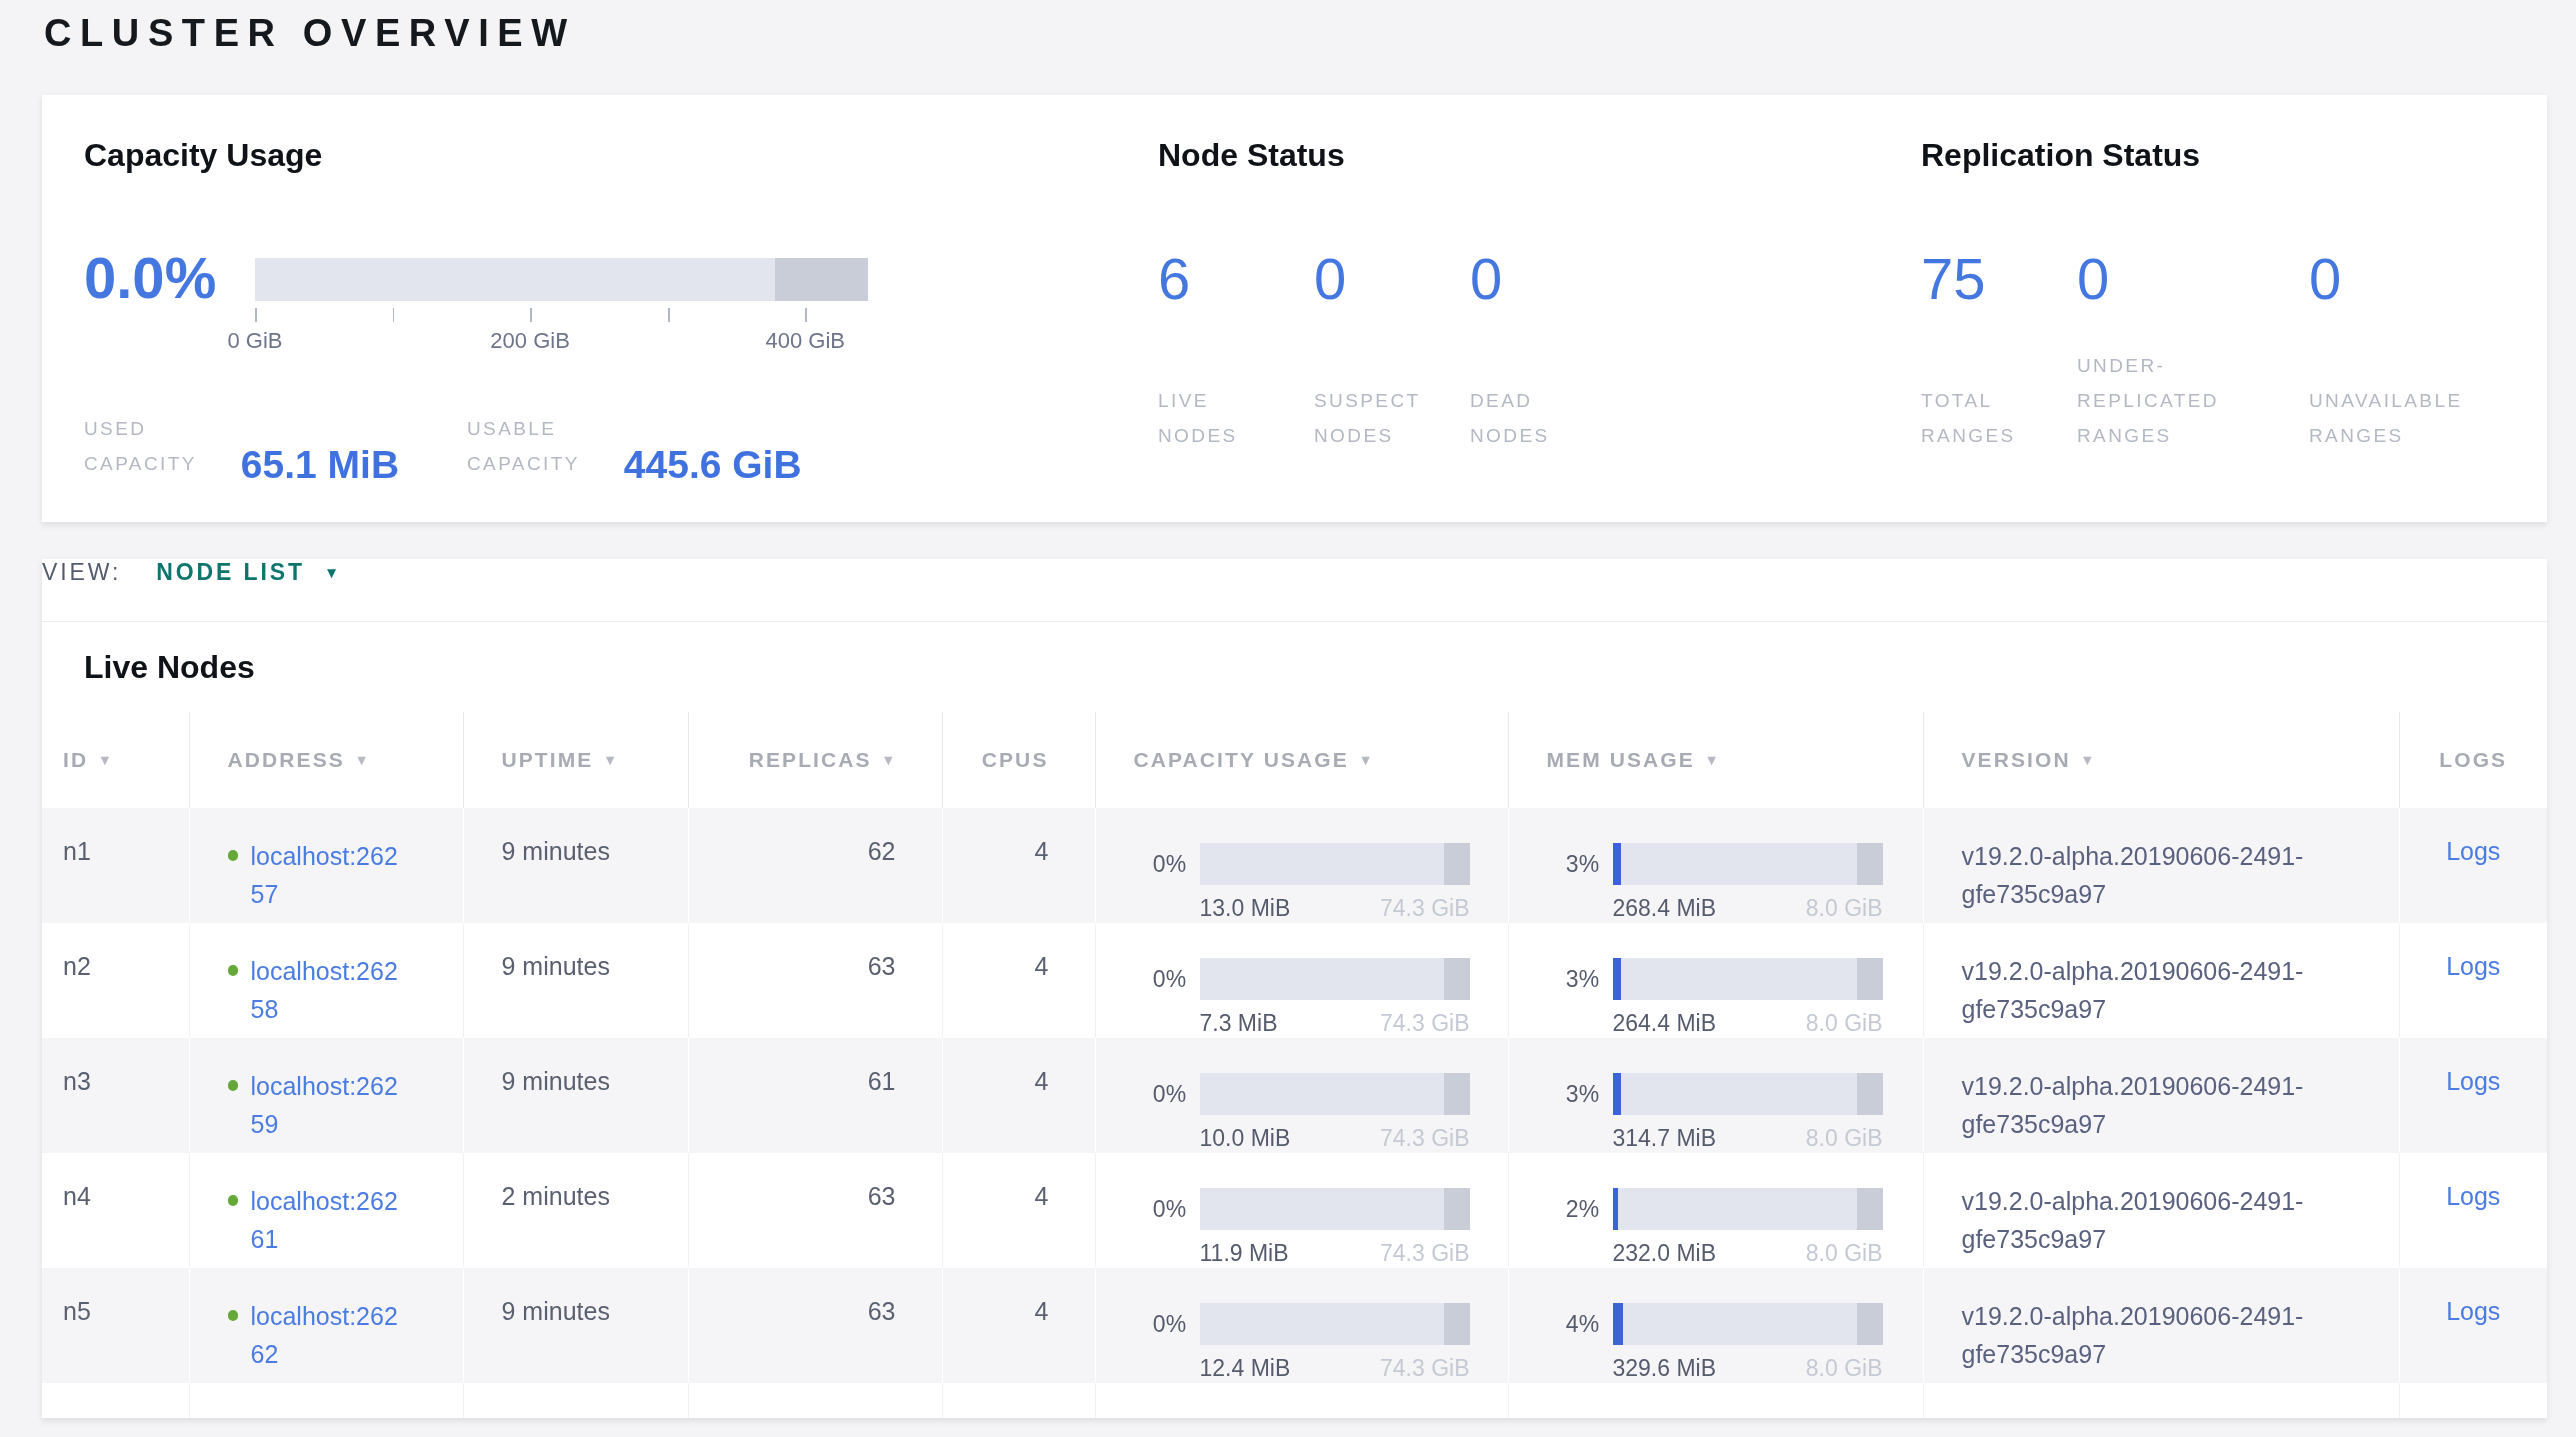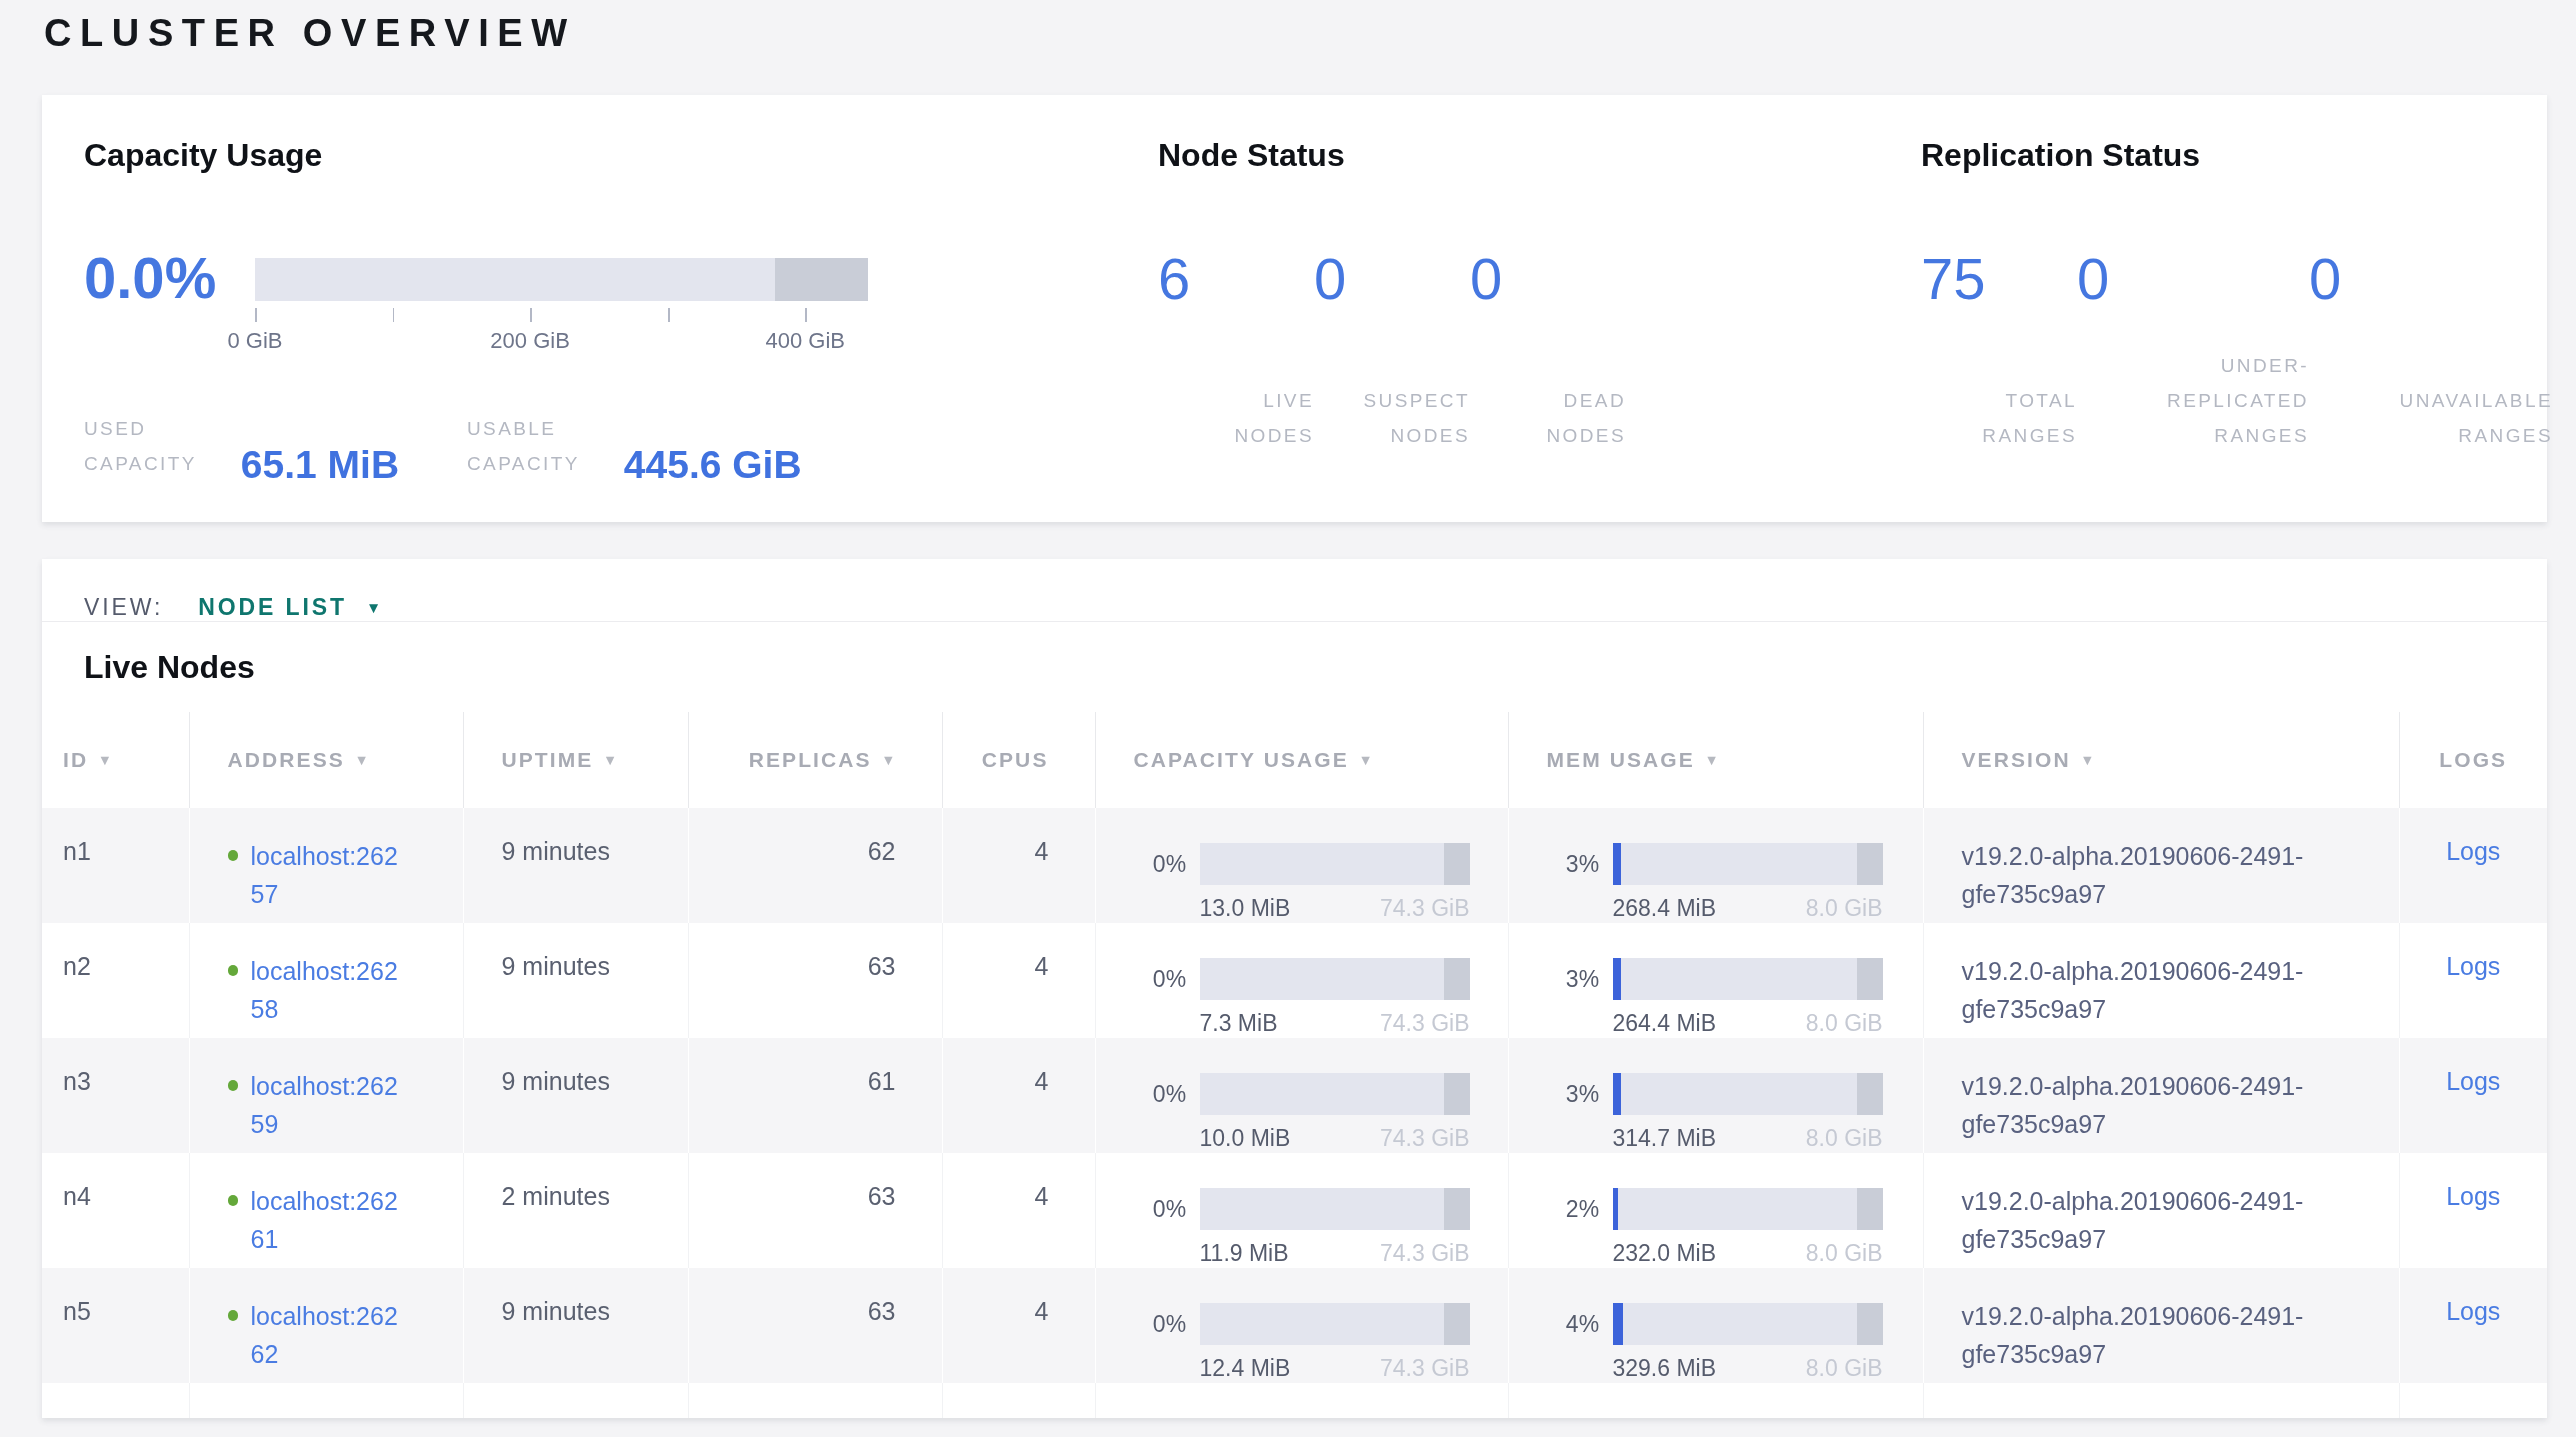--- a/index.html
+++ b/index.html
@@ -38,26 +38,26 @@
   .cap-stat-value { font-size:39px; font-weight:700; color:#4072df; line-height:36px;
     margin-left:44px; margin-bottom:-1.9px; white-space:nowrap; }
 
   .stats { position:absolute; top:153px; left:0; display:flex; }
   .stat { display:flex; flex-direction:column; justify-content:space-between; height:205px; }
   #sec-nodes .stat { width:156px; }
   #sec-repl .stat:nth-child(1) { width:156px; }
   #sec-repl .stat:nth-child(2) { width:232px; }
   #sec-repl .stat:nth-child(3) { width:244px; }
   .stat-value { font-size:58px; font-weight:500; color:#4577e0; line-height:61px; }
-  .stat-label { font-size:19px; letter-spacing:2.4px; color:#b4b8c2; line-height:35px;text-align:right; }
+  .stat-label { font-size:19px; letter-spacing:2.4px; color:#b4b8c2; line-height:35px; }
 
   
   .table-card { top:559px; }
-  .view-bar { height:63px; border-bottom:1.9px solid #ececef; display:flex; align-items:flex-end;
-    padding-left:42px; }
+  .view-bar { height:63px; border-bottom:1.9px solid #ececef; display:flex; align-items:flex-start;
+    }
   .view-label { font-size:23px; letter-spacing:2.9px; color:#555b6c; }
   .view-value { margin-left:35px; display:flex; align-items:center; cursor:pointer; }
   .view-value span { font-size:23px; letter-spacing:2.9px; color:#0f766e; font-weight:600; }
   .dd-icon { font-size:15.3px !important; margin-left:19px; letter-spacing:0 !important; }
 
   .table-heading { height:90px; padding:27px 0 0 42px; font-size:32px; font-weight:700; color:#0f1217; }
 
   table { border-collapse:collapse; table-layout:fixed; width:2505px; }
   th, td { border-left:1.9px solid transparent; }
   th:first-child, td:first-child { border-left:none;padding-left:21px; }

